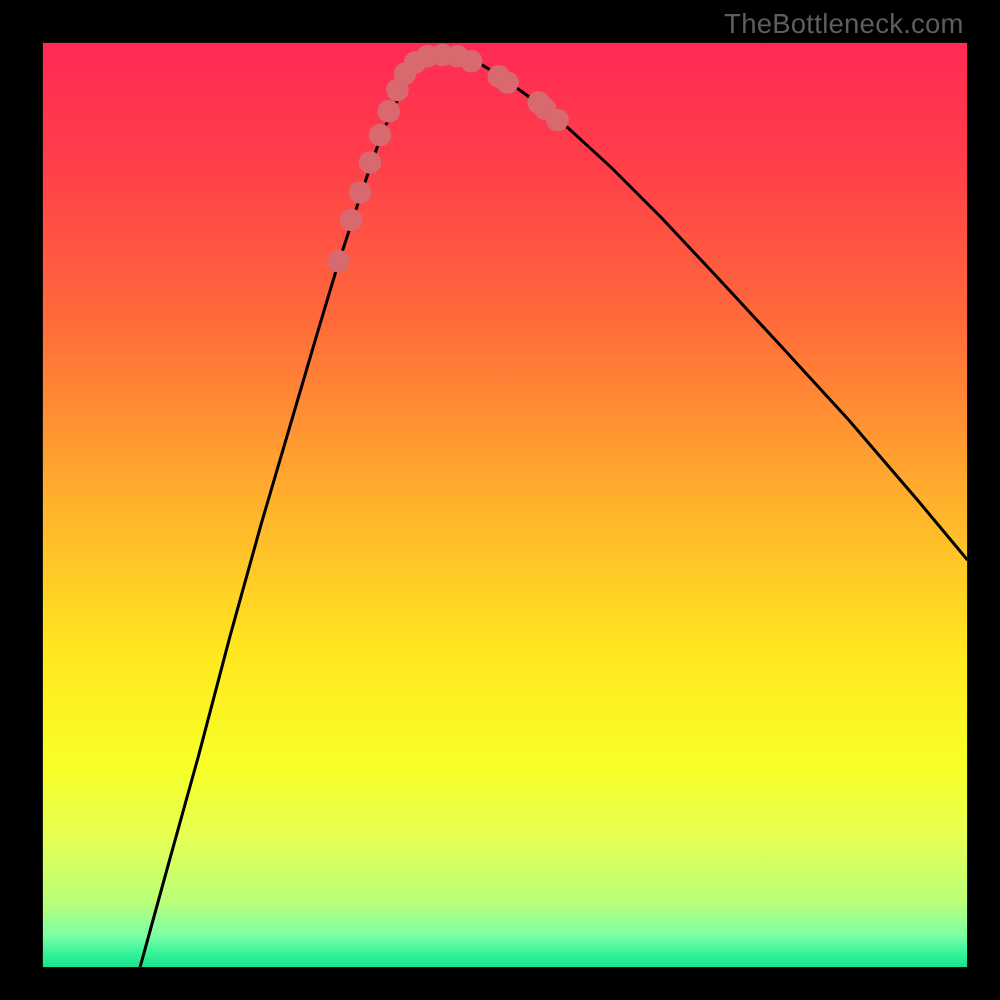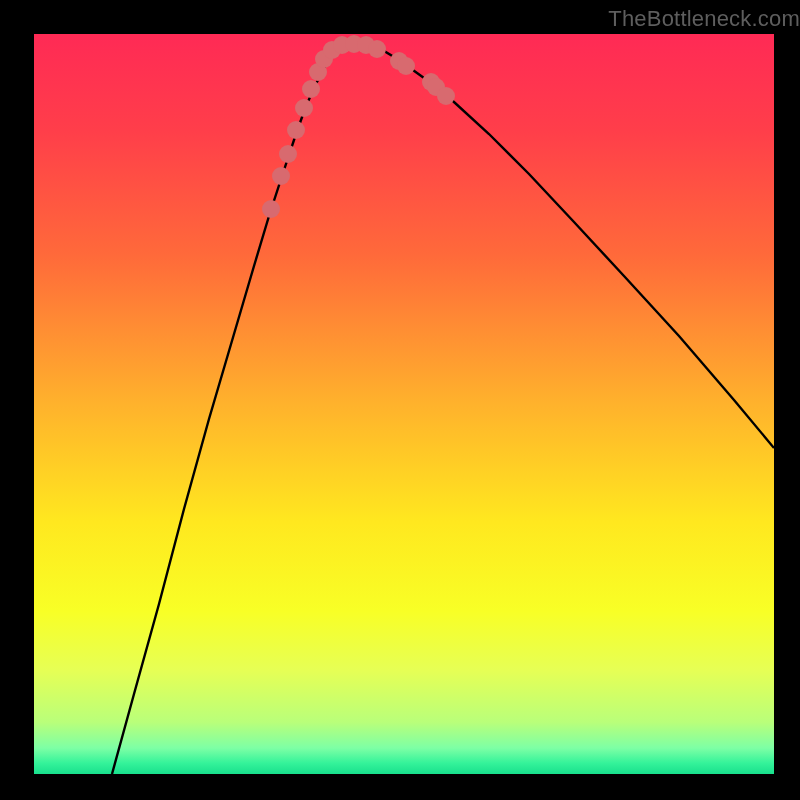--- a/index.html
+++ b/index.html
@@ -29,21 +29,21 @@
     position: absolute;
     inset: 0;
   }
   svg.curve {
     position: absolute;
     inset: 0;
   }
   .watermark {
     position: absolute;
     top: 6px;
-    right: 0;
+    right: 29px;
     color: #5e5e5e;
     font-size: 22px;
     letter-spacing: 0.2px;
     font-weight: 500;
     user-select: none;
   }
 </style>
 </head>
 <body>
 

